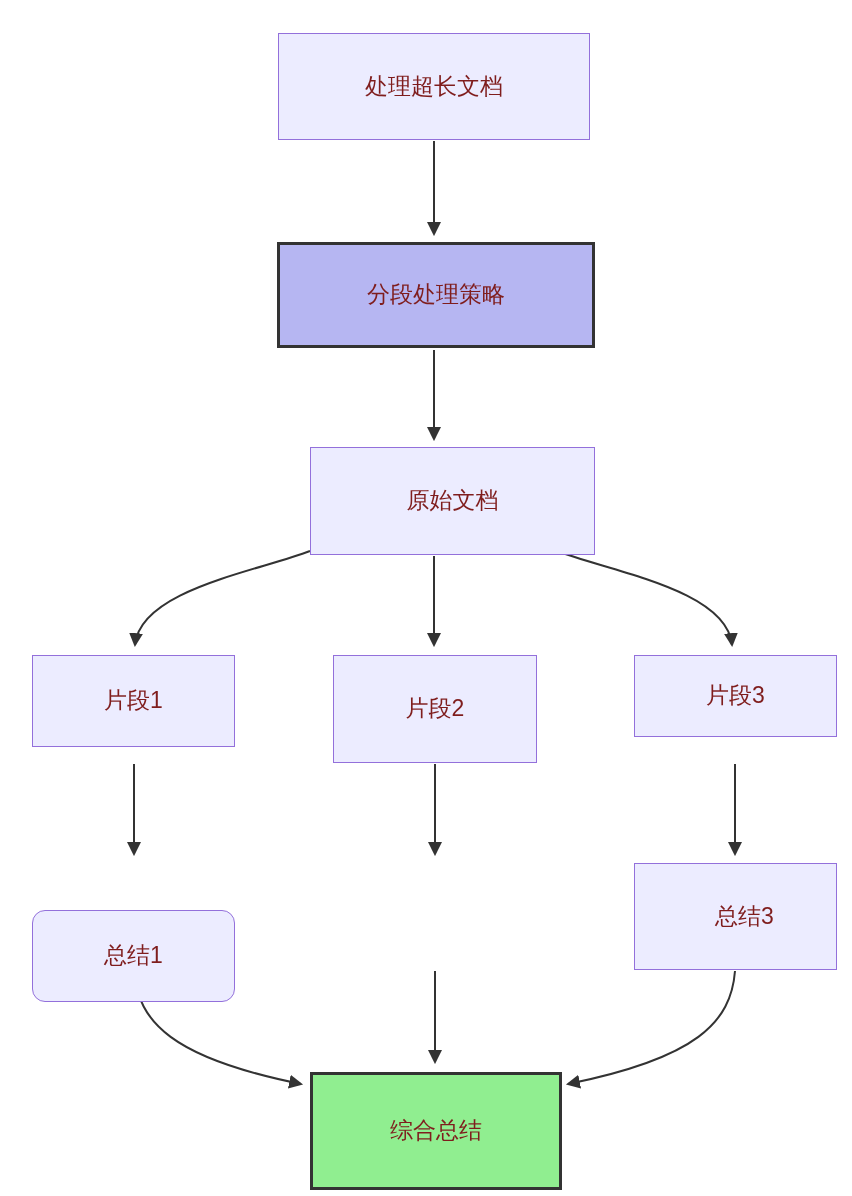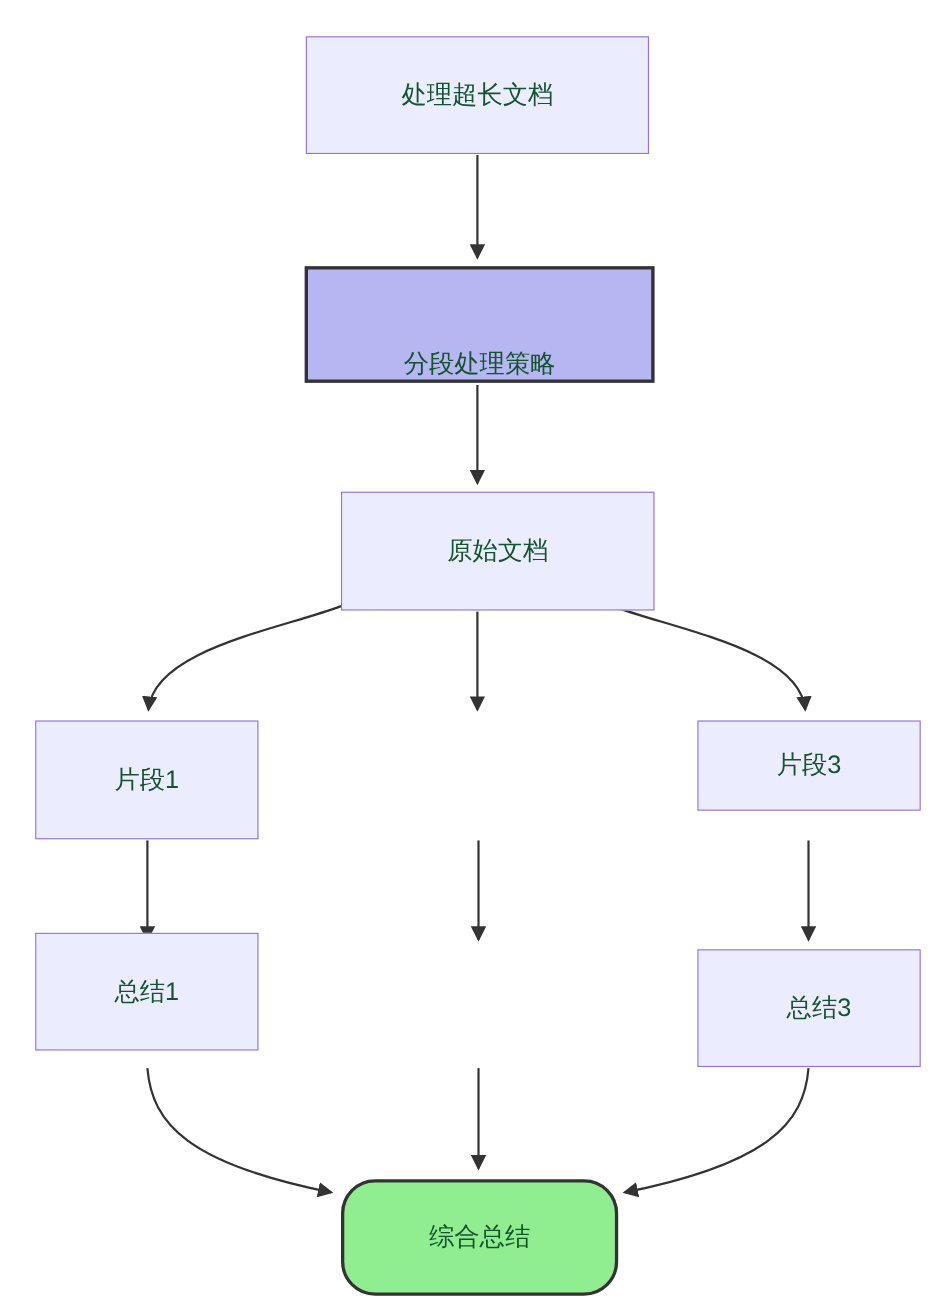--- a/index.html
+++ b/index.html
@@ -27,49 +27,49 @@
     fill: none;
     stroke: #333333;
     stroke-width: 2px;
   }
   .node {
     position: absolute;
     display: flex;
     align-items: center;
     justify-content: center;
     box-sizing: border-box;
-    color: #14532d;
+    color: #7f1d1d;
     font-size: 23px;
     line-height: 1.2;
     text-align: center;
     white-space: nowrap;
   }
   .node-default {
     background: #ECECFF;
     border: 1.5px solid #9370DB;
   }
   .node-highlight {
     background: #b6b6f2;
     border: 3.5px solid #333333;
   }
   .node-success {
     background: #90ee90;
     border: 3.5px solid #333333;
   }
   
   #node-A { left: 278px; top: 33px;   width: 312px; height: 107px; }
-  #node-B { left: 277px; top: 242px;  width: 318px; height: 106px; align-items: flex-end; }
+  #node-B { left: 277px; top: 242px;  width: 318px; height: 106px; }
   #node-C { left: 310px; top: 447px;  width: 285px; height: 108px; }
-  #node-D { left: 32px;  top: 655px;  width: 203px; height: 108px; }
+  #node-D { left: 32px;  top: 655px;  width: 203px; height: 92px; }
   #node-E { left: 333px; top: 655px;  width: 204px; height: 108px; }
   #node-F { left: 634px; top: 655px;  width: 203px; height: 82px; }
-  #node-G { left: 32px;  top: 848px;  width: 203px; height: 107px; }
+  #node-G { left: 32px;  top: 910px;  width: 203px; height: 92px; border-radius: 13px; }
   #node-H { left: 333px; top: 863px;  width: 204px; height: 107px; }
   #node-I { left: 634px; top: 863px;  width: 203px; height: 107px; padding-left: 18px; }
-  #node-J { left: 310px; top: 1072px; width: 252px; height: 106px; border-radius: 31px; }
+  #node-J { left: 310px; top: 1072px; width: 252px; height: 118px; }
 </style>
 </head>
 <body>
 
 <div id="canvas">
 
   <svg id="edge-layer" width="852" height="1196" viewBox="0 0 852 1196" xmlns="http://www.w3.org/2000/svg">
     <defs>
       <marker id="arrowhead" viewBox="0 0 10 10" refX="8.5" refY="5" markerWidth="7" markerHeight="7" orient="auto-start-reverse">
         <path d="M 0 0 L 10 5 L 0 10 z" fill="#333333"></path>
@@ -97,20 +97,23 @@
   </div>
 
   <div id="node-C" class="node node-default">
     <span>原始文档</span>
   </div>
 
   <div id="node-D" class="node node-default">
     <span>片段1</span>
   </div>
 
+  <div id="node-E" class="node node-default">
+    <span>片段2</span>
+  </div>
 
   <div id="node-F" class="node node-default">
     <span>片段3</span>
   </div>
 
   <div id="node-G" class="node node-default">
     <span>总结1</span>
   </div>
 
 

